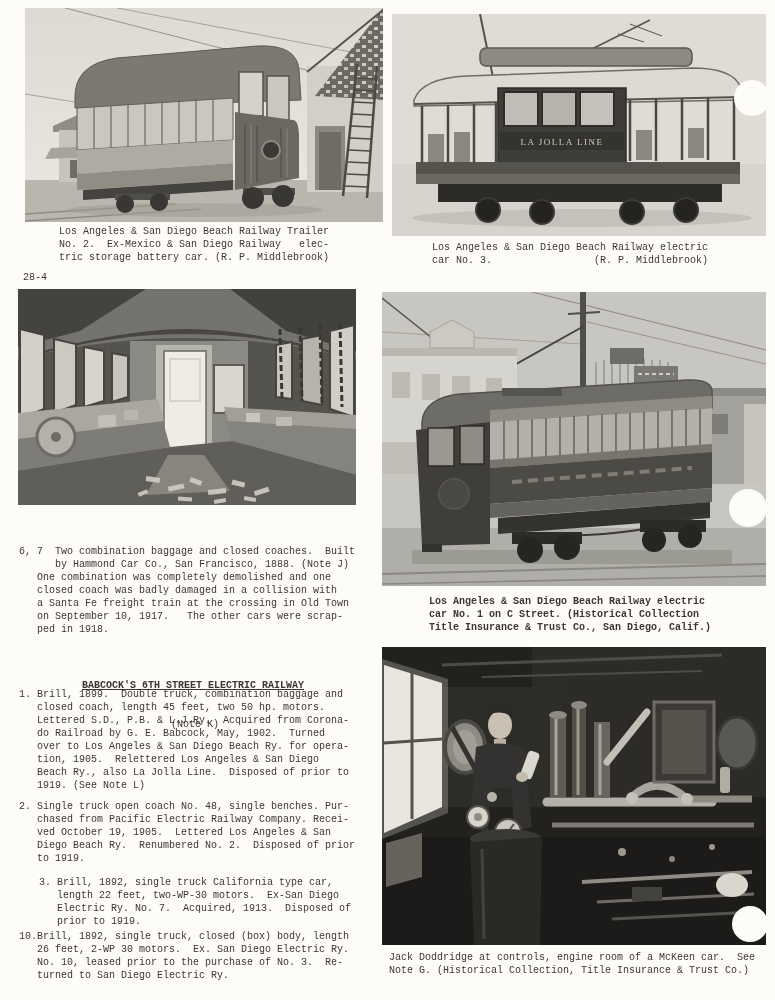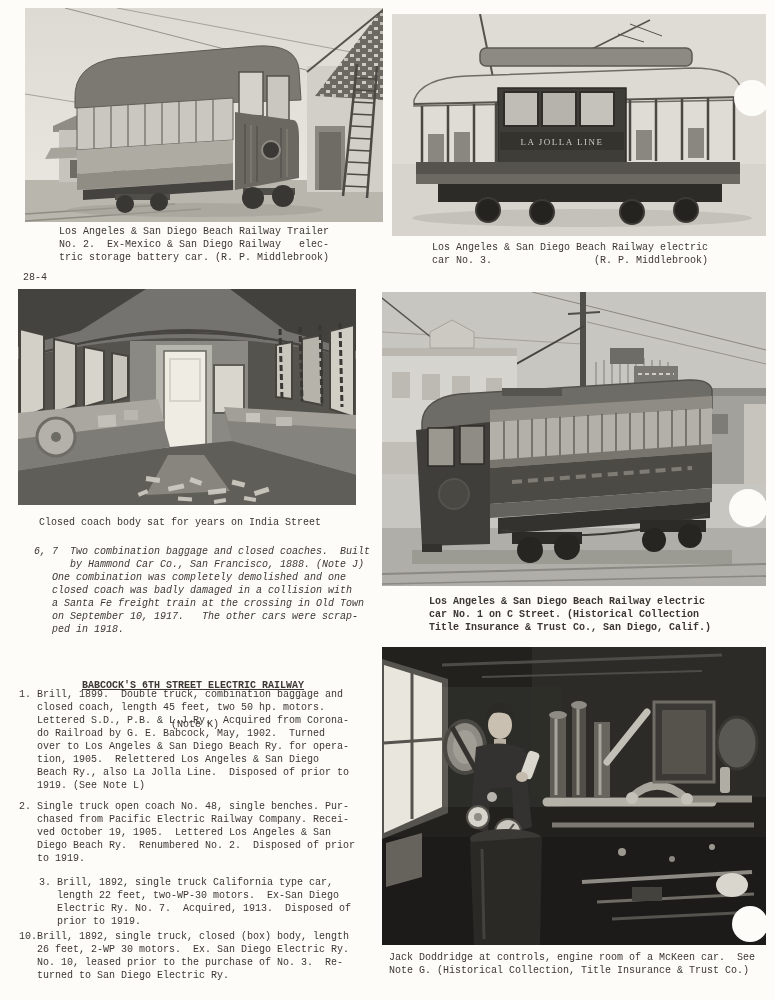--- a/index.html
+++ b/index.html
@@ -329,23 +329,22 @@
         <circle cx="148" cy="258" r="13" fill="#262522"></circle>
           <circle cx="185" cy="255" r="13" fill="#262522"></circle>
         <circle cx="272" cy="248" r="12" fill="#262522"></circle>
           <circle cx="308" cy="244" r="12" fill="#262522"></circle>
         <rect x="40" y="252" width="20" height="8" fill="#33322e"></rect>
       </g>
       <circle cx="366" cy="216" r="19" fill="#fdfcf8"></circle>
     </svg>
   </figure>
 
-  <div class="tw" style="left:39px; top:516px;">Closed coach body sat for years on India Street</div>
-
-  <div class="tw" style="left:34px; top:545px;font-style:italic;">6, 7  Two combination baggage and closed coaches.  Built
+
+  <div class="tw" style="left:19px; top:545px;">6, 7  Two combination baggage and closed coaches.  Built
       by Hammond Car Co., San Francisco, 1888. (Note J)
    One combination was completely demolished and one
    closed coach was badly damaged in a collision with
    a Santa Fe freight train at the crossing in Old Town
    on September 10, 1917.   The other cars were scrap-
    ped in 1918.</div>
 
   <div class="tw bold" style="left:429px; top:595px;">Los Angeles &amp; San Diego Beach Railway electric
 car No. 1 on C Street. (Historical Collection
 Title Insurance &amp; Trust Co., San Diego, Calif.)</div>

